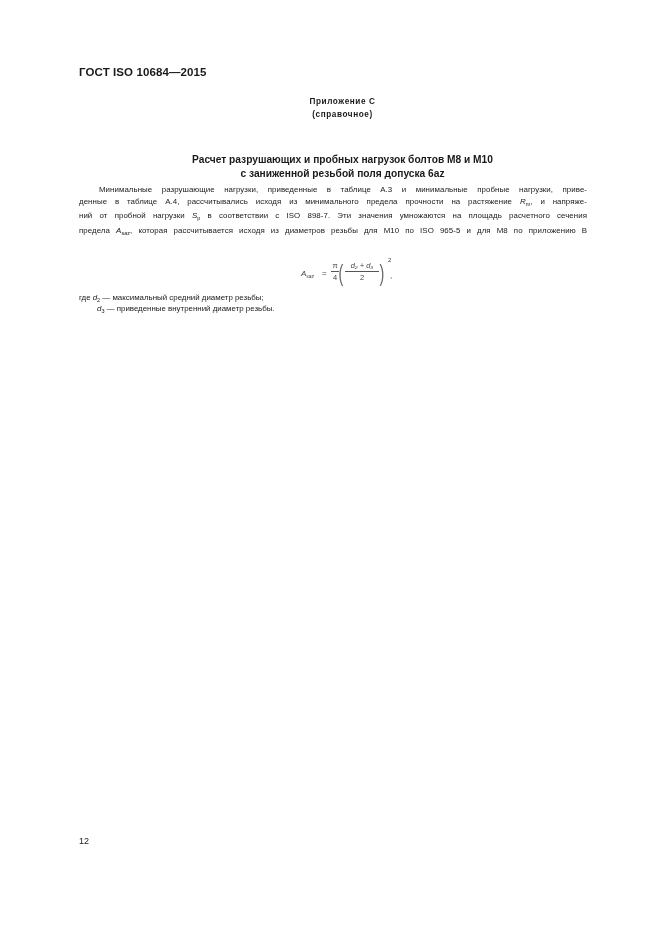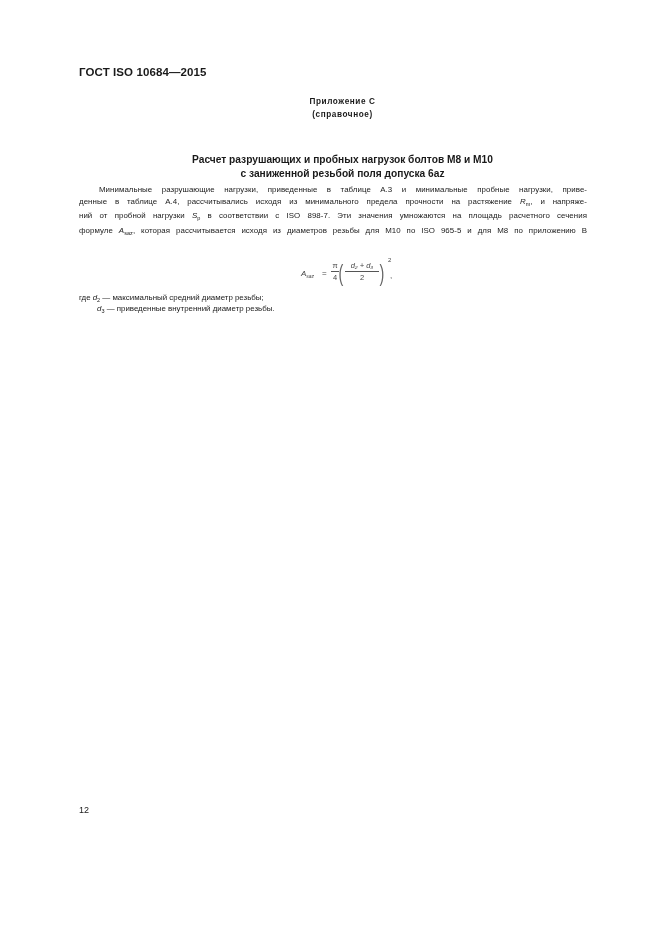--- a/index.html
+++ b/index.html
@@ -30,40 +30,40 @@
     .formula .paren { position: absolute; top: 0px; font-size: 24px; font-weight: 100; color: #666; transform: scaleX(0.6); }
     .formula .lp { left: 36px; }
     .formula .rp { left: 77px; }
     .formula .inner { left: 44px; top: 2px; width: 34px; }
     .formula .inner .num { font-style: italic; }
     .formula .sq { position: absolute; left: 87px; top: -2px; font-size: 6px; }
     .formula .comma { position: absolute; left: 89px; top: 12px; }
     .where { position: absolute; left: 79px; font-size: 7.9px; line-height: 11px; }
     .where.w1 { top: 292px; }
     .where.w2 { top: 303px; left: 97px; }
-    .pagenum { position: absolute; left: 79px; top: 805px; font-size: 9px; text-align: center; }
+    .pagenum { position: absolute; left: 79px; top: 836px; font-size: 9px; text-align: center; }
   </style>
 </head>
 <body>
 
 <div class="page">
 
   <div class="header">ГОСТ ISO 10684—2015</div>
 
   <div class="annex l1">Приложение С</div>
   <div class="annex l2">(справочное)</div>
 
   <div class="title t1">Расчет разрушающих и пробных нагрузок болтов М8 и М10</div>
   <div class="title t2">с заниженной резьбой поля допуска 6az</div>
 
   <div class="para" style="top:184px;">
     <span class="line first">Минимальные разрушающие нагрузки, приведенные в таблице А.3 и минимальные пробные нагрузки, приве-</span>
     <span class="line"><span>денные в таблице А.4, рассчитывались исходя из минимального предела прочности на растяжение </span><i class="var">R</i><sub>m</sub><span>, и напряже-</span></span>
     <span class="line"><span>ний от пробной нагрузки </span><i class="var">S</i><sub>p</sub><span> в соответствии с ISO 898-7. Эти значения умножаются на площадь расчетного сечения</span></span>
-    <span class="line"><span>формуле </span><i class="var">A</i><sub>saz</sub><span>, которая рассчитывается исходя из диаметров резьбы для М10 по ISO 965-5 и для М8 по приложению В</span></span>
+    <span class="line"><span>предела </span><i class="var">A</i><sub>saz</sub><span>, которая рассчитывается исходя из диаметров резьбы для М10 по ISO 965-5 и для М8 по приложению В</span></span>
   </div>
 
   <div class="formula">
     <span class="lhs"><span>A</span><sub>saz</sub></span>
     <span class="eq">=</span>
     <span class="frac pi">
       <span class="num">π</span>
       <span class="den">4</span>
     </span>
     <span class="paren lp">(</span>

